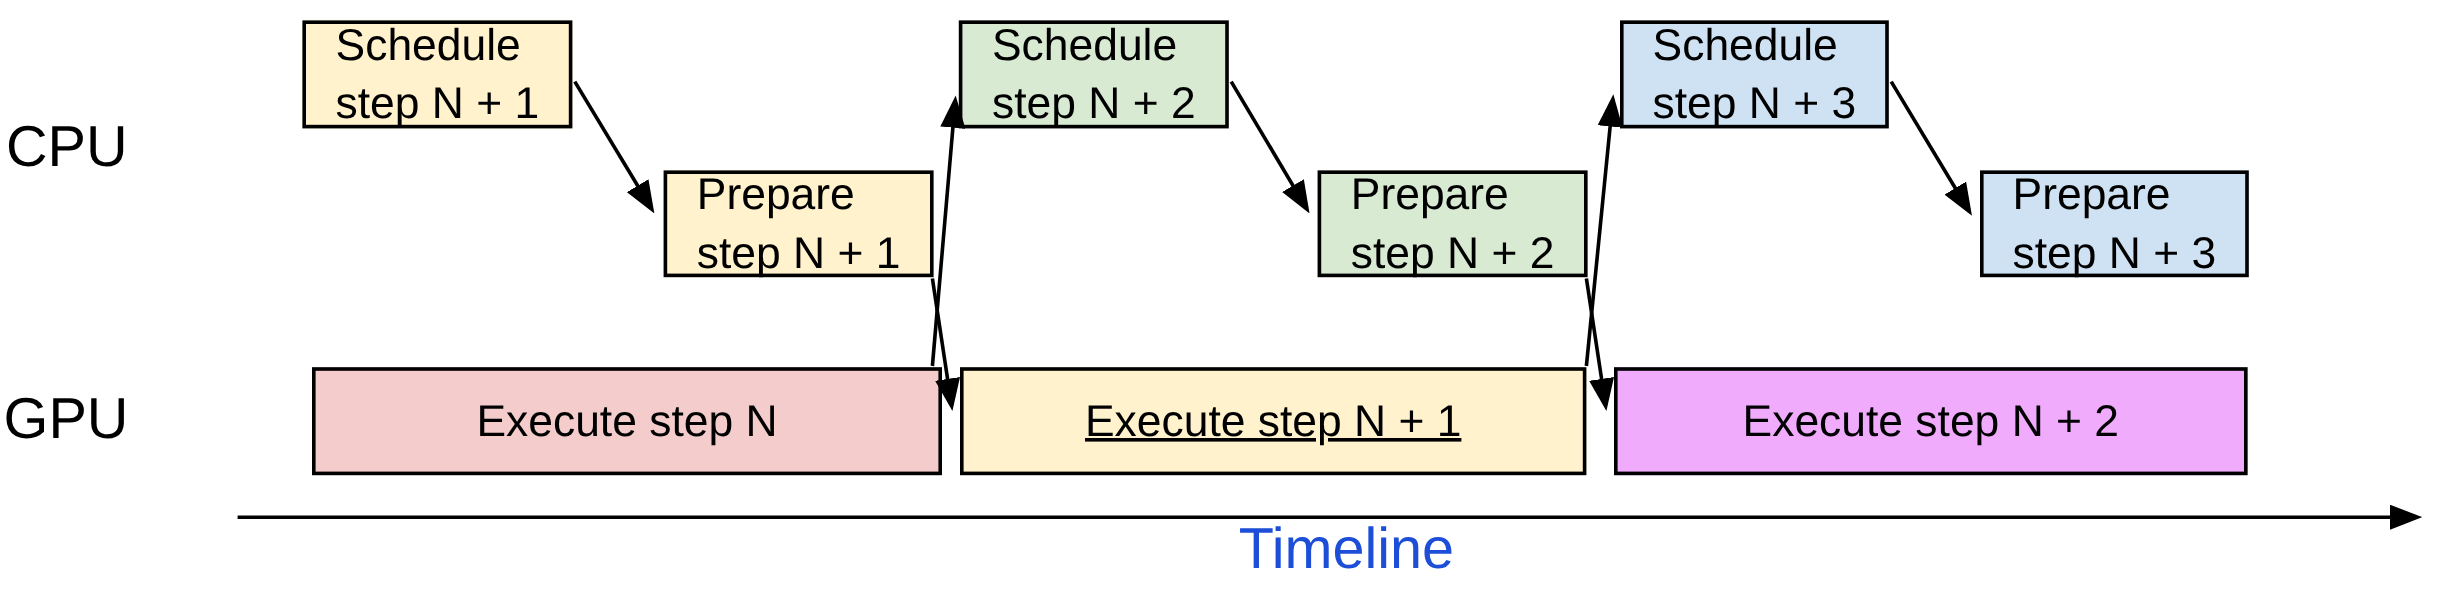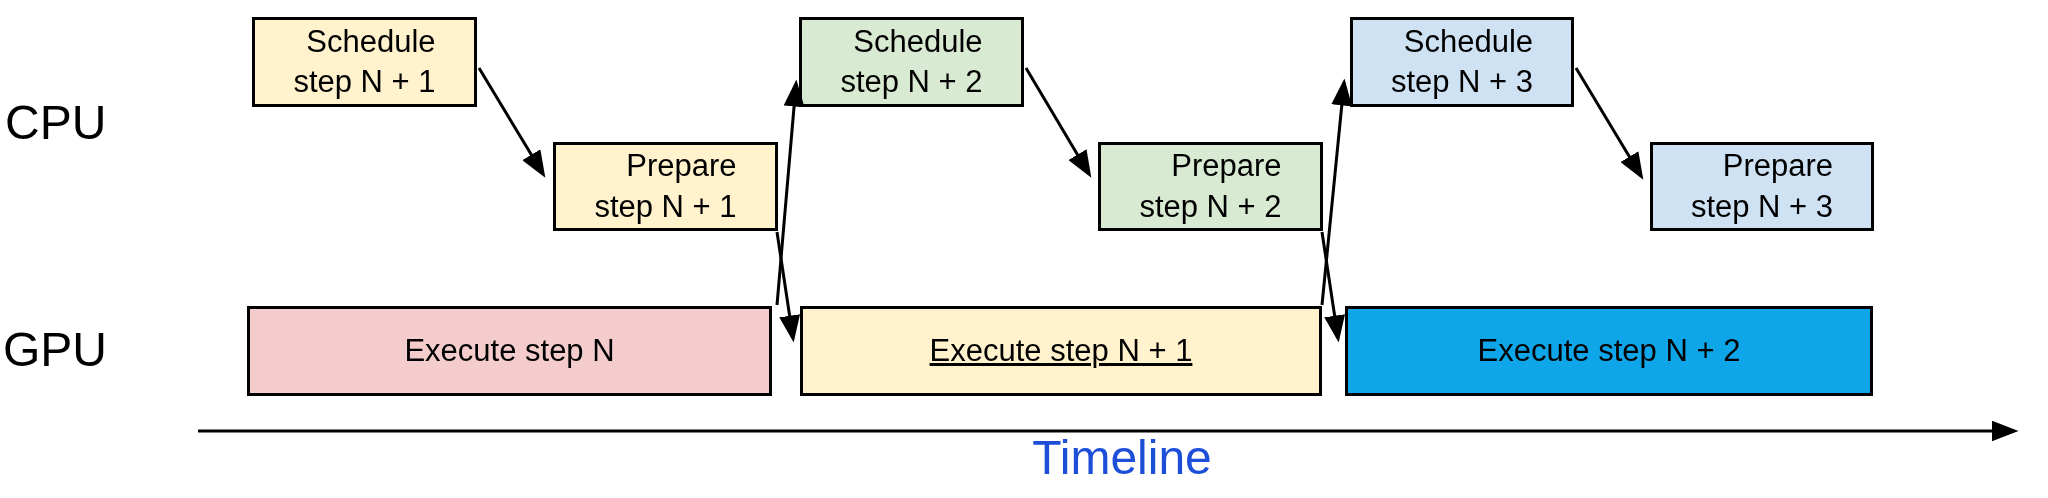--- a/index.html
+++ b/index.html
@@ -26,36 +26,36 @@
   .row-label.cpu { left: 5px;  top: 99px; }
   .row-label.gpu { left: 3px;  top: 326px; }
 
   .box {
     position: absolute;
     box-sizing: border-box;
     border: 3px solid #000000;
     display: flex;
     align-items: center;
     justify-content: center;
-    text-align: right;
-    font-size: 31px;
+    text-align: left;
+    font-size: 37px;
     line-height: 1.3;
     white-space: pre-line;
     color: #000000;
   }
   
   .s1 { left: 252px;  top: 17px;  width: 225px; height: 90px; }
   .s2 { left: 799px;  top: 17px;  width: 225px; height: 90px; }
   .s3 { left: 1350px; top: 17px;  width: 224px; height: 90px; }
   
   .p1 { left: 553px;  top: 142px; width: 225px; height: 89px; }
   .p2 { left: 1098px; top: 142px; width: 225px; height: 89px; }
   .p3 { left: 1650px; top: 142px; width: 224px; height: 89px; }
   
-  .e0 { left: 247px;  top: 306px; width: 525px; height: 90px; }
+  .e0 { left: 260px;  top: 306px; width: 525px; height: 90px; }
   .e1 { left: 800px;  top: 306px; width: 522px; height: 90px; }
   .e2 { left: 1345px; top: 306px; width: 528px; height: 90px; }
 
   .arrows {
     position: absolute;
     left: 0;
     top: 0;
     pointer-events: none;
   }
   .axis-label {
@@ -86,21 +86,21 @@
 
   <div class="box p1" style="background: rgb(255, 242, 204);">Prepare
 step N + 1</div>
   <div class="box p2" style="background: rgb(217, 234, 211);">Prepare
 step N + 2</div>
   <div class="box p3" style="background: rgb(207, 226, 243);">Prepare
 step N + 3</div>
 
   <div class="box e0" style="background: rgb(244, 204, 204);">Execute step N</div>
   <div class="box e1" style="background: rgb(255, 242, 204); text-decoration: underline;">Execute step N + 1</div>
-  <div class="box e2" style="background: #0ea5e9;">Execute step N + 2</div>
+  <div class="box e2" style="background: #f0abfc;">Execute step N + 2</div>
 
   <svg class="arrows" width="2048" height="498" viewBox="0 0 2048 498" xmlns="http://www.w3.org/2000/svg">
     <defs>
       <marker id="ah" markerWidth="9" markerHeight="7" refX="7.5" refY="3.5" orient="auto">
         <path d="M0,0 L9,3.5 L0,7 Z" fill="#000000"></path>
       </marker>
     </defs>
 
     <line x1="479" y1="68" x2="543" y2="174" stroke="#000000" stroke-width="3" marker-end="url(#ah)"></line>
     <line x1="1026" y1="68" x2="1089" y2="174" stroke="#000000" stroke-width="3" marker-end="url(#ah)"></line>

